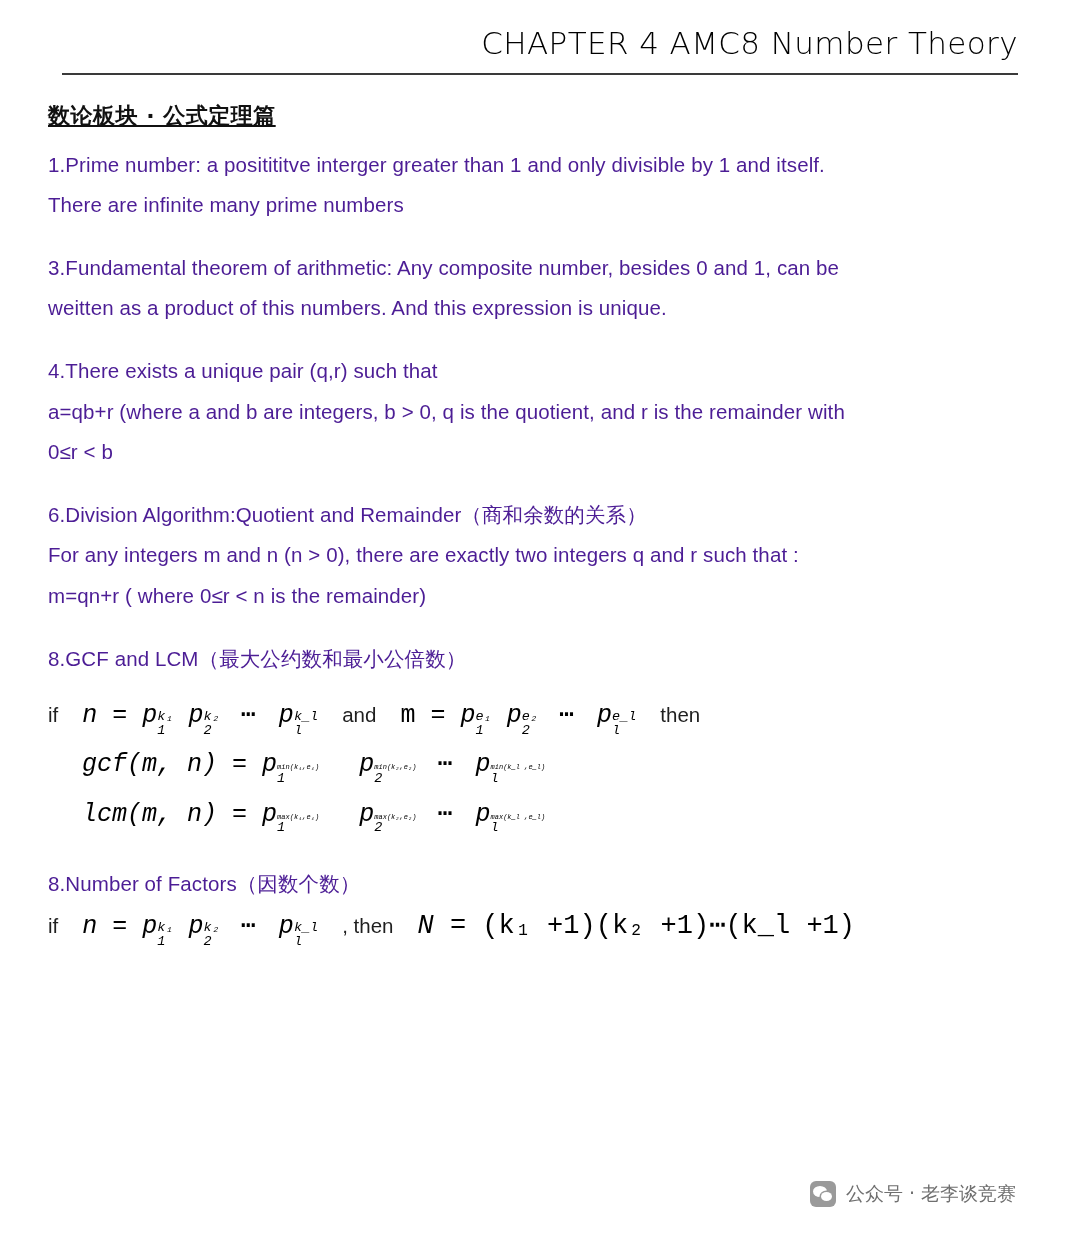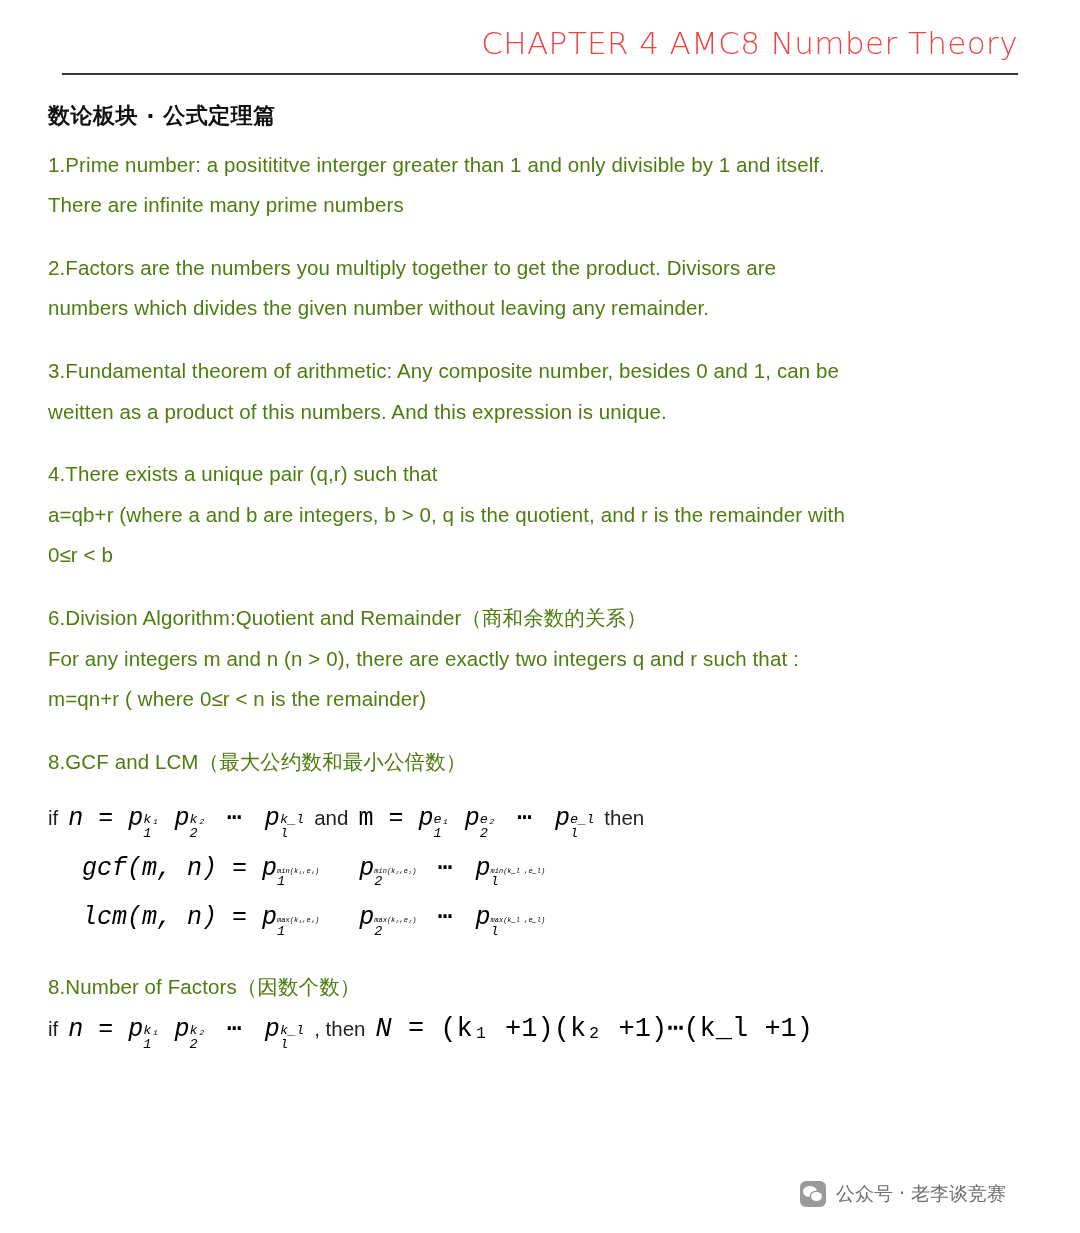--- a/index.html
+++ b/index.html
@@ -26,21 +26,21 @@
   
   .header {
     padding: 24px 62px 0 62px;
     text-align: right;
   }
   .chapter-title {
     font-family: "DejaVu Sans", sans-serif;
     font-weight: 300;
     font-size: 31px;
     letter-spacing: 0.4px;
-    color: #ef4444;
+    color: #000000;
     line-height: 1.25;
     white-space: nowrap;
   }
   .header-rule {
     margin: 10px 0 0 0;
     border: 0;
     border-top: 2px solid #3a3a3a;
     width: 100%;
   }
 
@@ -48,25 +48,26 @@
   .content {
     padding: 26px 58px 0 48px;
   }
   .section-head {
     font-family: "DejaVu Sans", sans-serif;
     font-weight: bold;
     font-size: 22px;
     color: #111;
     margin: 0 0 14px 0;
     letter-spacing: 0.5px;
+    text-decoration: underline;
   }
   .para {
     font-size: 20.5px;
     line-height: 1.98;
-    color: #4d7c0f;
+    color: #4c1d95;
     margin: 0 0 22px 0;
     font-weight: 350;
     letter-spacing: 0.1px;
   }
   .para.tight {
     margin-bottom: 20px;
   }
   .line {
     display: block;
   }
@@ -79,21 +80,21 @@
     color: #000000;
   }
   .math .up {
     font-style: normal;
   }
   .math-row {
     display: flex;
     align-items: baseline;
     flex-wrap: wrap;
     margin: 2px 0 0 0;
-    gap: 2px;
+    gap: 16px;
   }
   .math-row .plain {
     font-family: "Liberation Sans", sans-serif;
     font-style: normal;
     font-size: 20.5px;
     color: #1f1f1f;
     padding: 0 8px;
   }
   .stack {
     display: inline-grid;
@@ -120,21 +121,21 @@
   .indent-1 { padding-left: 34px; }
   .indent-2 { padding-left: 34px; }
   .gcf-block { margin-top: 8px; }
   .gcf-block .math-row { margin-bottom: 10px; }
 
   .block-gap { height: 16px; }
 
   
   .footer-mark {
     position: absolute;
-    right: 74px;
+    right: 64px;
     bottom: 26px;
     display: flex;
     gap: 10px;
     color: #6f6f6f;
     font-size: 19px;
     font-family: "DejaVu Sans", sans-serif;
   }
   .wechat-badge {
     width: 26px;
     height: 26px;
@@ -172,24 +173,20 @@
 
   <div class="content">
 
     <div class="section-head">数论板块 ·  公式定理篇</div>
 
     <div class="para">
       <span class="line">1.Prime number: a positititve interger greater than 1 and only divisible by 1 and itself.</span>
       <span class="line">There are infinite many prime numbers</span>
     </div>
 
-    <div class="para">
-      <span class="line">2.Factors are the numbers you multiply together to get the product. Divisors are</span>
-      <span class="line">numbers which divides the given number without leaving any remainder.</span>
-    </div>
 
     <div class="para">
       <span class="line">3.Fundamental theorem of arithmetic: Any composite number, besides 0 and 1, can be</span>
       <span class="line">weitten as a product of this numbers. And this expression is unique.</span>
     </div>
 
     <div class="para">
       <span class="line">4.There exists a unique pair (q,r) such that</span>
       <span class="line">a=qb+r (where a and b are integers, b &gt; 0, q is the quotient, and r is the remainder with</span>
       <span class="line">0≤r &lt; b</span>

